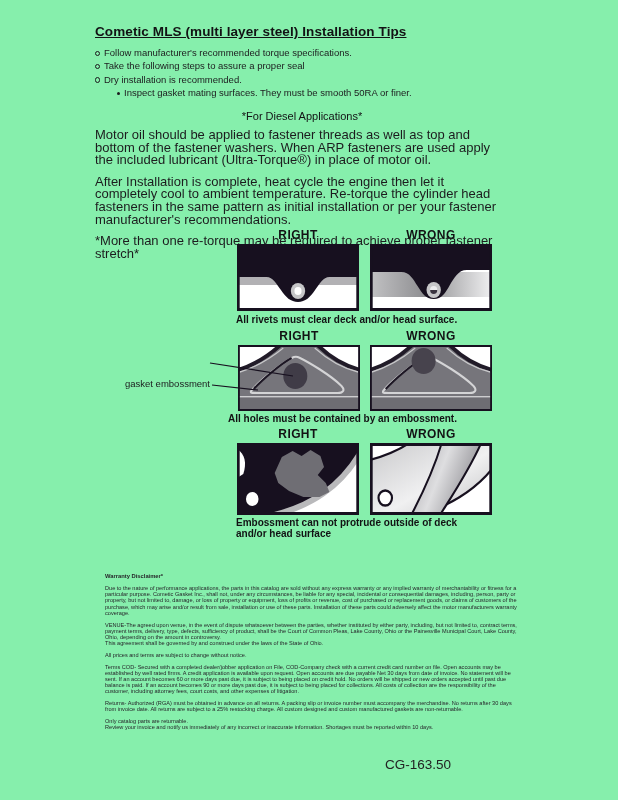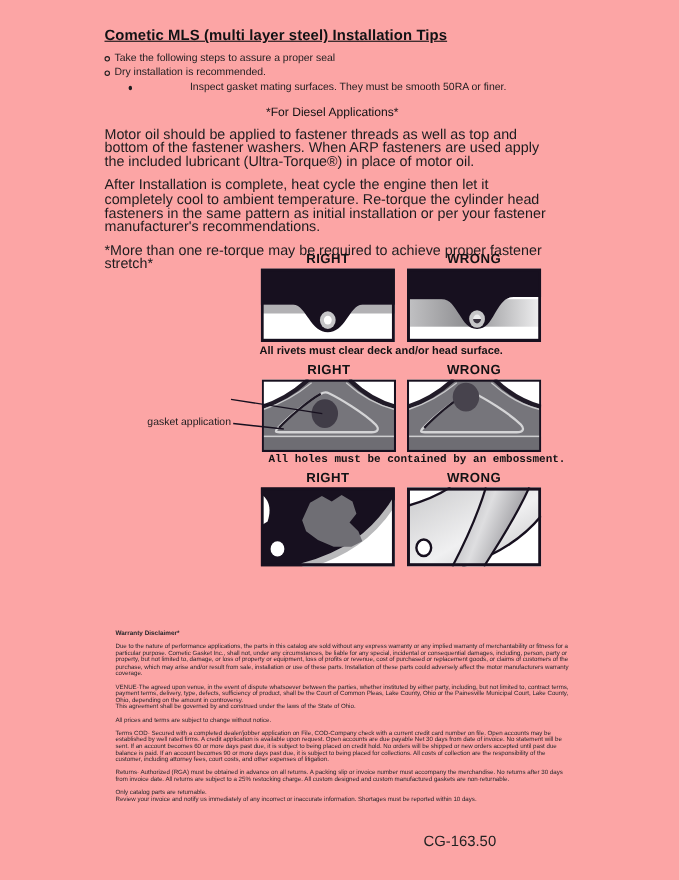--- a/index.html
+++ b/index.html
@@ -1,32 +1,32 @@
 <!DOCTYPE html>
 <html><head>
 <meta charset="utf-8">
 <title>recreation</title>
 <style>
   html,body { margin:0; padding:0; background:#ffffff; }
   .page {
-    position:relative; width:618px; height:800px; background:#fca5a5;
+    position:relative; width:618px; height:800px; background:#86efac;
     font-family:"Liberation Sans", sans-serif; color:#1c1c1e; overflow:hidden;
   }
   .title {
     position:absolute; left:95px; top:24px; margin:0;
     font-size:13.5px; font-weight:bold; color:#121214;
     text-decoration:underline; letter-spacing:0.1px;
   }
   .intro { position:absolute; left:95px; top:46px; width:414px; font-size:9.5px; line-height:13.4px; }
   .bullet { position:relative; padding-left:9px; }
   .bullet .ring {
     position:absolute; left:0; top:4.6px; width:3.2px; height:3.2px;
     border:1px solid #1c1c1e; border-radius:50%;
   }
-  .sub { position:relative; padding-left:29px;text-align:center; }
+  .sub { position:relative; padding-left:29px; }
   .sub .dot {
     position:absolute; left:22px; top:5.4px; width:3.4px; height:3.4px;
     background:#1c1c1e; border-radius:50%;
   }
   .diesel-h { margin:10px 0 6px 0; font-size:11px; font-weight:normal; color:#121214;text-align:center; }
   p.body { margin:0 0 9px 0; width:405px; font-size:13px; line-height:12.6px; }
   p.note { margin-top:3px; }
 
   .fig { position:absolute; width:122px; text-align:center; }
   .fig-label { font-size:12px; font-weight:bold; letter-spacing:0.4px; color:#121214; margin-bottom:2px; line-height:13px; }
@@ -41,20 +41,21 @@
   .doc-code { position:absolute; left:385px; top:757px; font-size:13.5px; color:#222; }
 </style>
 </head>
 <body>
 
 <div class="page">
 
   <h1 class="title">Cometic MLS (multi layer steel) Installation Tips</h1>
 
   <div class="intro">
+    <div class="bullet"><span class="ring"></span><span>Follow manufacturer's recommended torque specifications.</span></div>
     <div class="bullet"><span class="ring"></span><span>Take the following steps to assure a proper seal</span></div>
     <div class="bullet"><span class="ring"></span><span>Dry installation is recommended.</span></div>
     <div class="sub"><span class="dot"></span><span>Inspect gasket mating surfaces.  They must be smooth 50RA or finer.</span></div>
 
     <div class="diesel-h">*For Diesel Applications*</div>
     <p class="body">Motor oil should be applied to fastener threads as well as top and bottom of the fastener washers. When ARP fasteners are used apply the included lubricant (Ultra-Torque®) in place of motor oil.</p>
     <p class="body">After Installation is complete, heat cycle the engine then let it completely cool to ambient temperature. Re-torque the cylinder head fasteners in the same pattern as initial installation or per your fastener manufacturer's recommendations.</p>
     <p class="body note">*More than one re-torque may be required to achieve proper fastener stretch*</p>
   </div>
 
@@ -83,21 +84,21 @@
       <rect x="0" y="28" width="136" height="25" fill="url(#r1wg)"></rect>
       <path d="M0,0 H136 V26 H108 C98,26 94,34 89,41 C84,49 80,55 71,55 C62,55 58,49 53,42 C48,35 44,28 35,28 H0 Z" fill="#17101f"></path>
       <circle cx="71" cy="46" r="8" fill="#c6c6c8"></circle>
       <circle cx="71" cy="46" r="4" fill="#ececee"></circle>
       <path d="M67,46 a4,4 0 0 0 8,0 z" fill="#3a3440"></path>
       <rect x="1.5" y="1.5" width="133" height="64" fill="none" stroke="#17101f" stroke-width="3"></rect>
     </svg>
   </div>
   <div class="cap" style="left:236px; top:314px;">All rivets must clear deck and/or head surface.</div>
 
-  <div class="ann" style="left:110px; top:379px;">gasket application</div>
+  <div class="ann" style="left:110px; top:379px;">gasket embossment</div>
 
   <div class="fig" style="left:238px; top:330px;">
     <div class="fig-label">RIGHT</div>
     <svg width="122" height="66" viewBox="0 0 132 66" preserveAspectRatio="none">
       <rect width="132" height="66" fill="#76757b"></rect>
       <rect y="52" width="132" height="14" fill="#6e6d73"></rect>
       <rect y="51" width="132" height="1.4" fill="#cdcdcf"></rect>
       <path d="M0,0 H46 C34,10 18,20 0,25 Z" fill="#ffffff"></path>
       <path d="M86,0 H132 V25 C112,20 97,10 86,0 Z" fill="#ffffff"></path>
       <path d="M46,0 C34,10 18,20 0,25" stroke="#211b28" stroke-width="4" fill="none"></path>
@@ -125,21 +126,21 @@
       <path d="M58,13 C46,19 24,36 16,44 C12,48 14,48 20,48 L108,48 C114,48 116,45 112,41 C100,30 76,17 66,12.5 C63,11 61,11.5 58,13 Z" stroke="#d4d4d6" stroke-width="2.2" fill="none"></path>
       <path d="M58,13 C46,19 26,35 17,44" stroke="#1d1724" stroke-width="2.2" fill="none"></path>
       <circle cx="58" cy="16" r="13" fill="#47434d"></circle>
       <rect x="1" y="1" width="130" height="64" fill="none" stroke="#17101f" stroke-width="2"></rect>
     </svg>
   </div>
   <svg class="leader-overlay" width="420" height="100">
     <line x1="110" y1="33" x2="193" y2="46" stroke="#17101f" stroke-width="1.2"></line>
     <line x1="112" y1="55" x2="158" y2="60" stroke="#17101f" stroke-width="1.2"></line>
   </svg>
-  <div class="cap" style="left:244px; top:413px;font-family:Liberation Mono, monospace;">All holes must be contained by an embossment.</div>
+  <div class="cap" style="left:228px; top:413px;">All holes must be contained by an embossment.</div>
 
   <div class="fig" style="left:237px; top:428px;">
     <div class="fig-label">RIGHT</div>
     <svg width="122" height="72" viewBox="0 0 136 72" preserveAspectRatio="none">
       <rect width="136" height="72" fill="#17101f"></rect>
       <path d="M0,6 C9,11 11,20 7,31 L0,35 Z" fill="#ffffff"></path>
       <path d="M136,12 L136,72 L42,72 C84,62 114,44 136,12 Z" fill="#ffffff"></path>
       <path d="M136,12 C114,44 84,62 42,72" stroke="#b9b9bb" stroke-width="6" fill="none"></path>
       <path d="M42,30 L50,14 L62,8 L72,13 L82,7 L93,13 L97,24 L90,32 L99,40 L103,49 L92,54 L74,54 L58,48 L46,40 Z" fill="#6f6e74"></path>
       <circle cx="17" cy="56" r="7" fill="#ffffff"></circle>
@@ -166,20 +167,22 @@
       <path d="M44,0 C32,7 16,13 0,17" stroke="#17101f" stroke-width="2.2" fill="none"></path>
       <path d="M136,26 L136,72 L56,72 C90,62 116,48 136,26 Z" fill="#ffffff"></path>
       <path d="M136,26 C116,48 90,62 56,72" stroke="#17101f" stroke-width="2.2" fill="none"></path>
       <path d="M80,0 H124 C110,28 92,52 78,72 H46 C60,48 72,24 80,0 Z" fill="url(#r3band)"></path>
       <path d="M80,0 C72,24 60,48 46,72" stroke="#17101f" stroke-width="2.2" fill="none"></path>
       <path d="M124,0 C110,28 92,52 78,72" stroke="#17101f" stroke-width="2.2" fill="none"></path>
       <circle cx="17" cy="55" r="7.5" fill="#ffffff" stroke="#17101f" stroke-width="2.4"></circle>
       <rect x="1.5" y="1.5" width="133" height="69" fill="none" stroke="#17101f" stroke-width="3"></rect>
     </svg>
   </div>
+  <div class="cap" style="left:236px; top:517px;">Embossment can not protrude outside of deck
+and/or head surface</div>
 
   <div class="disclaimer">
     <h3>Warranty Disclaimer*</h3>
     <p class="fine">Due to the nature of performance applications, the parts in this catalog are sold without any express warranty or any implied warranty of merchantability or fitness for a particular purpose.  Cometic Gasket Inc., shall not, under any circumstances, be liable for any special, incidental or consequential damages, including, person, party or property, but not limited to, damage, or loss of property or equipment, loss of profits or revenue, cost of purchased or replacement goods, or claims of customers of the purchase, which may arise and/or result from sale, installation or use of these parts.  Installation of these parts could adversely affect the motor manufacturers warranty coverage.</p>
     <p class="fine">VENUE-The agreed upon venue, in the event of dispute whatsoever between the parties, whether instituted by either party, including, but not limited to, contract terms, payment terms, delivery, type, defects, sufficiency of product, shall be the Court of Common Pleas, Lake County, Ohio or the Painesville Municipal Court, Lake County, Ohio, depending on the amount in controversy.
 This agreement shall be governed by and construed under the laws of the State of Ohio.</p>
     <p class="fine">All prices and terms are subject to change without notice.</p>
     <p class="fine">Terms COD- Secured with a completed dealer/jobber application on File, COD-Company check with a current credit card number on file.  Open accounts may be established by well rated firms.  A credit application is available upon request.  Open accounts are due payable Net 30 days from date of invoice.  No statement will be sent.  If an account becomes 60 or more days past due, it is subject to being placed on credit hold.  No orders will be shipped or new orders accepted until past due balance is paid.  If an account becomes 90 or more days past due, it is subject to being placed for collections.  All costs of collection are the responsibility of the customer, including attorney fees, court costs, and other expenses of litigation.</p>
     <p class="fine">Returns- Authorized (RGA) must be obtained in advance on all returns.  A packing slip or invoice number must accompany the merchandise.  No returns after 30 days from invoice date.  All returns are subject to a 25% restocking charge.  All custom designed and custom manufactured gaskets are non-returnable.</p>
     <p class="fine">Only catalog parts are returnable.

